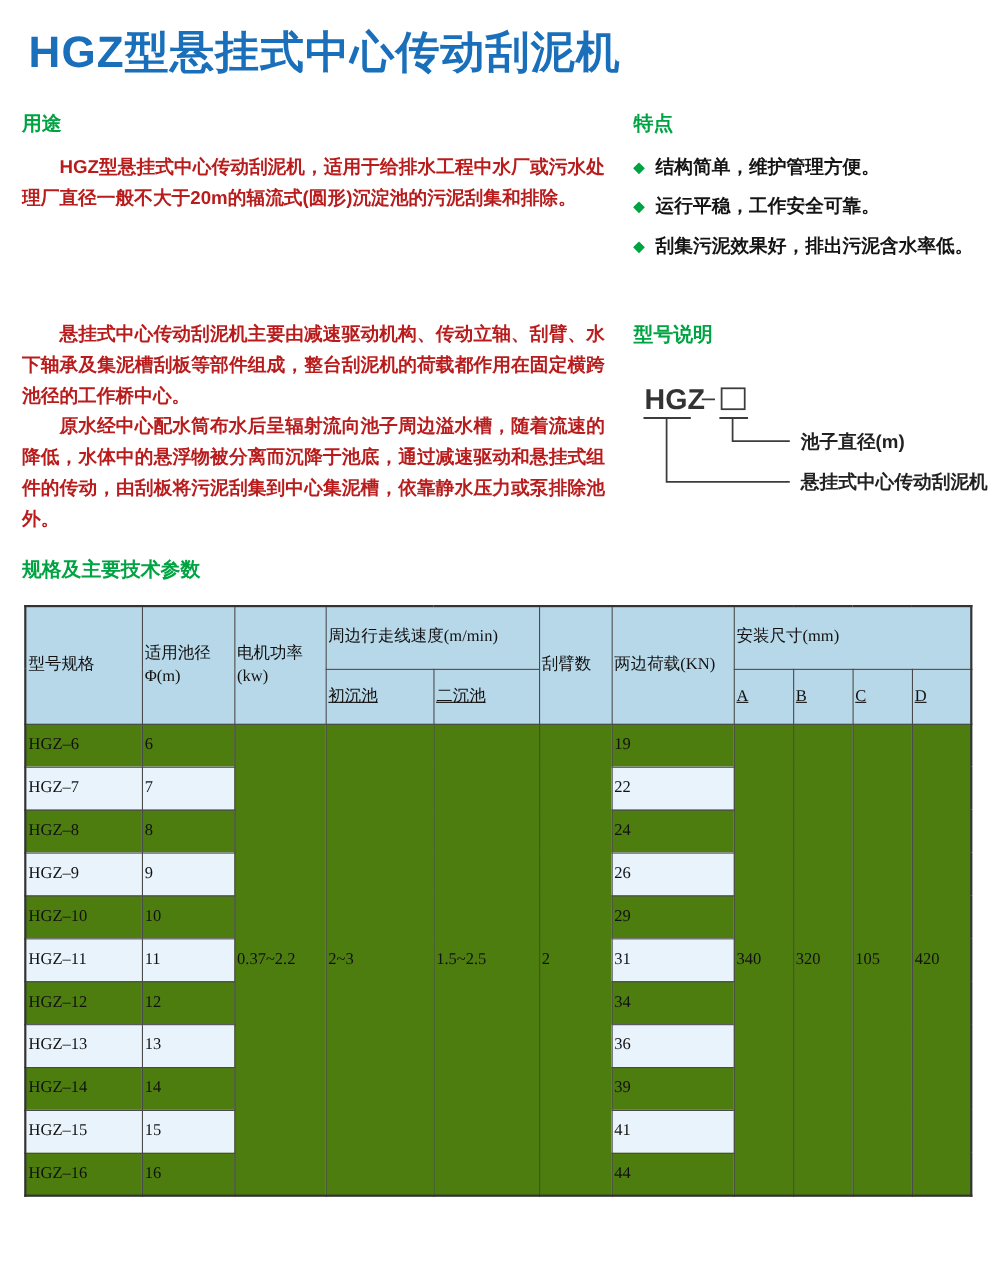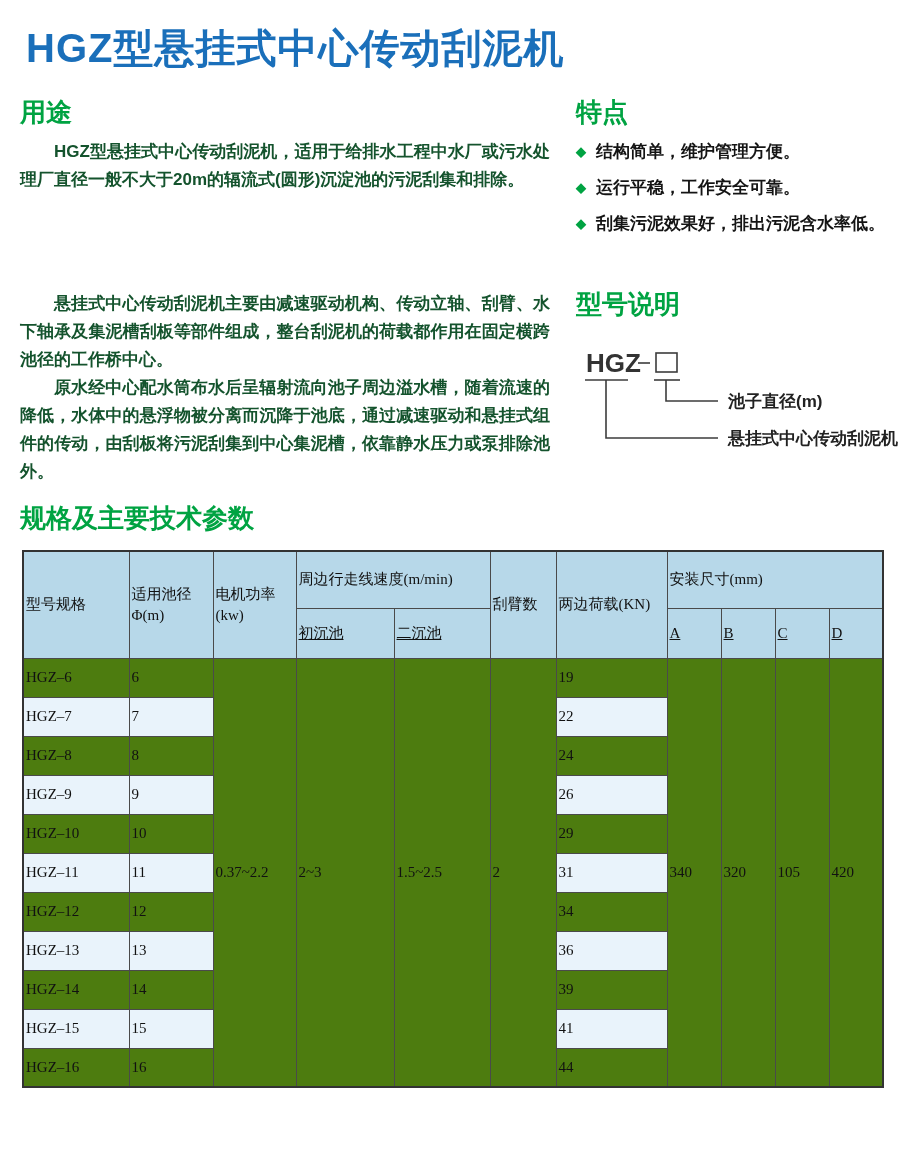--- a/index.html
+++ b/index.html
@@ -24,31 +24,31 @@
 
   
   .cols {
     display: grid;
     grid-template-columns: 530px 1fr;
     column-gap: 26px;
     row-gap: 44px;
   }
   h2.sec-heading {
     margin: 0 0 12px 0;
-    font-size: 26px;
+    font-size: 18px;
     line-height: 28px;
     font-weight: bold;
     color: #00a342;
   }
   p.body-text {
     margin: 0;
     font-size: 17px;
     line-height: 28px;
     font-weight: bold;
-    color: #14532d;
+    color: #b91c1c;
     text-align: justify;
     text-indent: 2em;
   }
 
   
   ul.feature-list { list-style: none; margin: 4px 0 0 0; padding: 0; }
   ul.feature-list li {
     display: flex; align-items: flex-start;
     margin: 0 0 9px 0;
     font-size: 17px; line-height: 27px; font-weight: bold; color: #141414;

